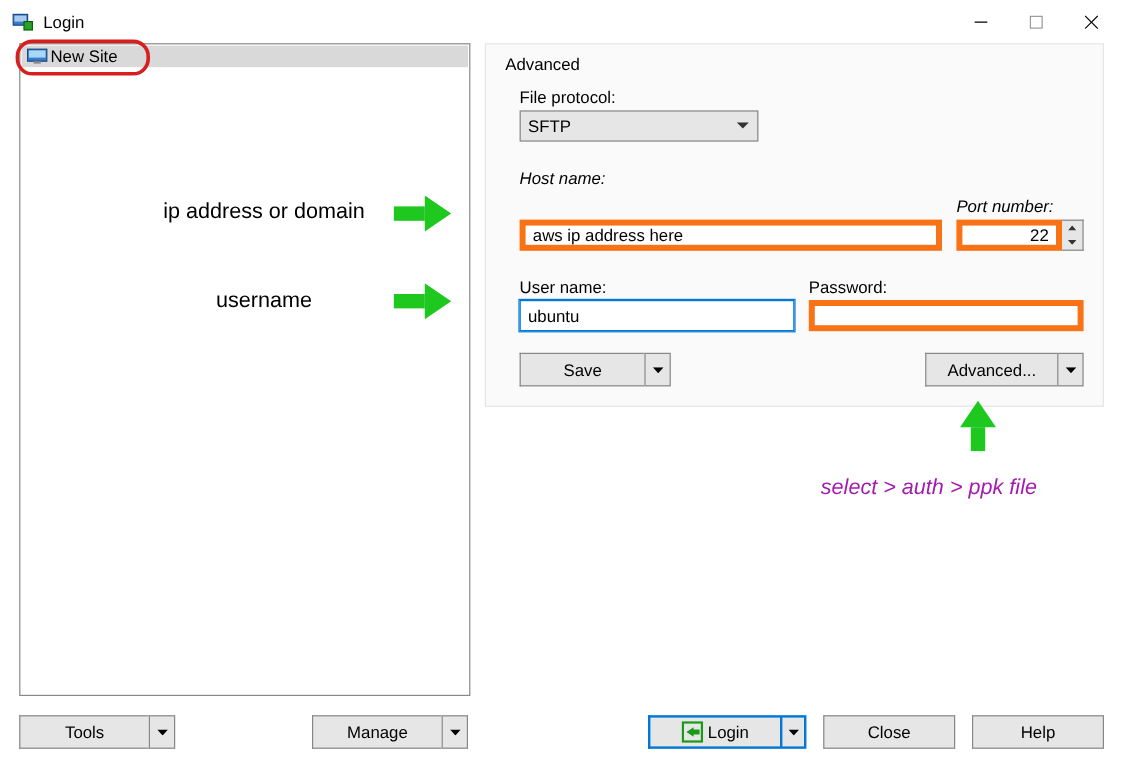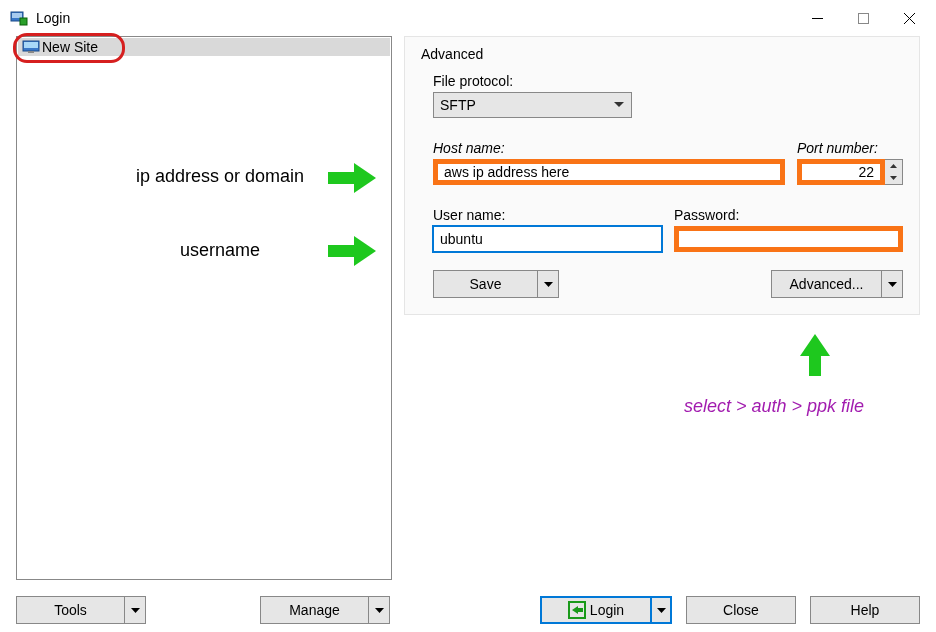--- a/index.html
+++ b/index.html
@@ -123,21 +123,21 @@
       
       <div style="padding-left:12px;">
         <div class="field-label">File protocol:</div>
         <div class="select-wrap">
           <select class="combo">
             <option>SFTP</option>
           </select>
         </div>
 
         <div class="field-row" style="margin-top:14px;">
-          <div class="field-col" style="flex:1;">
+          <div class="field-col" style="flex:1;gap:24px;">
             <div class="field-label italic">Host name:</div>
             <input class="text" type="text" style="width: 100%;" value="aws ip address here">
           </div>
           <div class="field-col">
             <div class="field-label italic" style="text-align:left;">Port number:</div>
             <div class="port-wrap">
               <input class="text port-input" type="text" value="22" style="">
               <div class="spinner">
                 <div class="spin-btn">
                     <svg viewBox="0 0 7 4">

